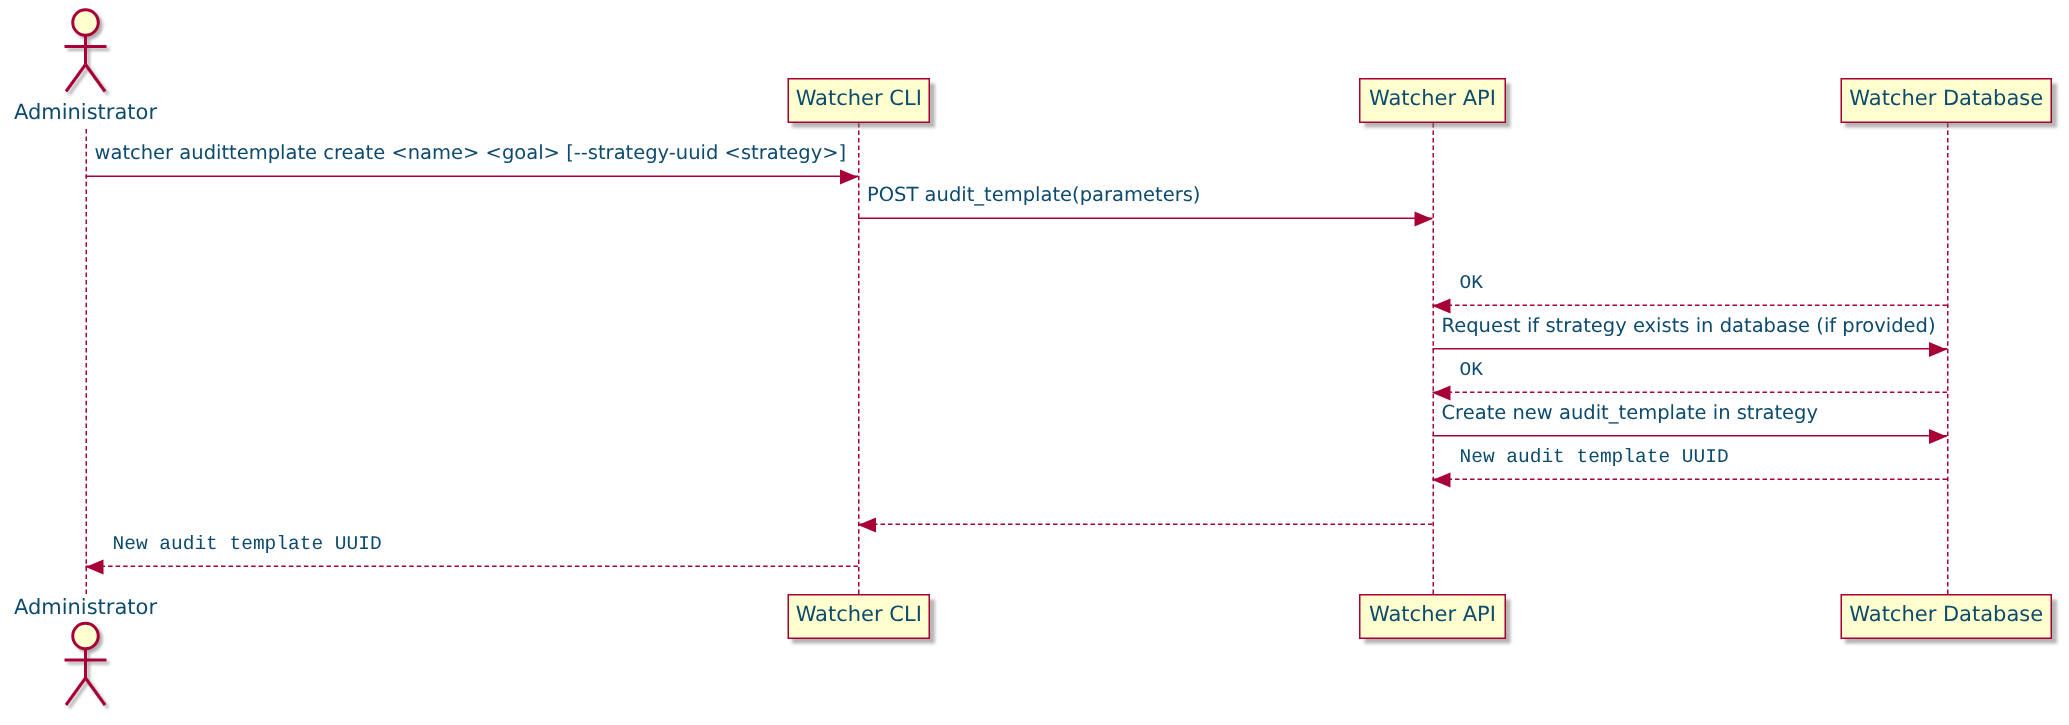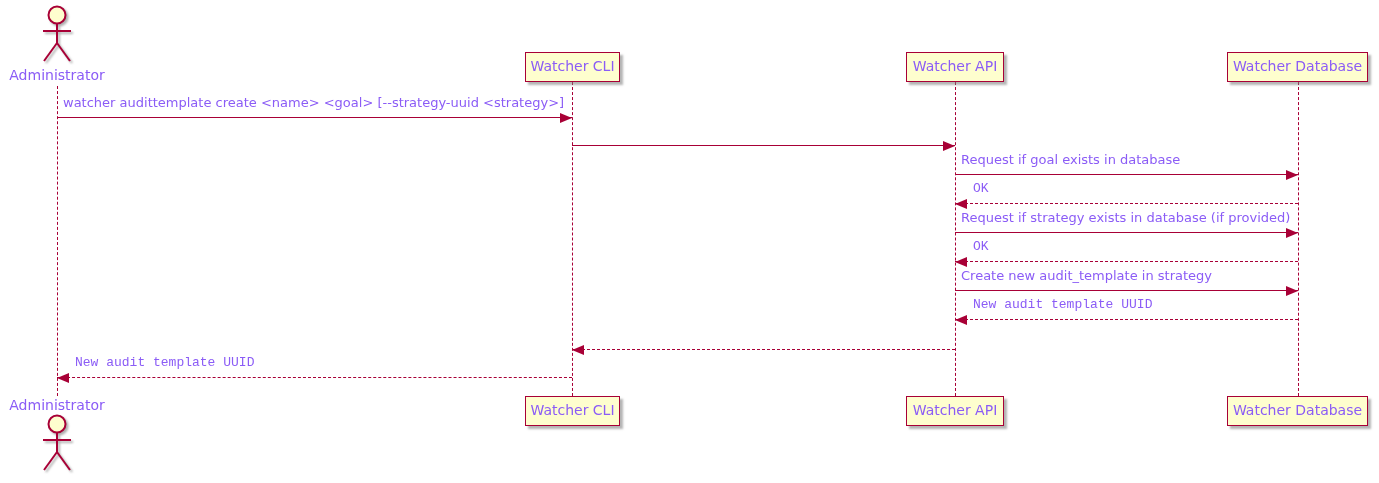--- a/index.html
+++ b/index.html
@@ -1,21 +1,21 @@
 <!DOCTYPE html>
 <html><head>
 <meta charset="utf-8">
 <style>
   html,body{margin:0;padding:0;background:#ffffff;}
   #diagram{
     position:relative;
     width:1379px;height:483px;
     background:#ffffff;
     font-family:"DejaVu Sans","Liberation Sans",sans-serif;
-    color:#8b5cf6;
+    color:#0c4a6e;
     overflow:hidden;
   }
   
   .pbox{
     position:absolute;
     box-sizing:border-box;
     height:30px;
     background:#FEFECE;
     border:1.6px solid #A80036;
     box-shadow:3px 3px 2px rgba(120,120,120,.55);
@@ -98,29 +98,25 @@
   <div class="pbox" style="left:906px;top:396px;width:98px;">Watcher API</div>
   <div class="pbox" style="left:1227px;top:396px;width:141px;">Watcher Database</div>
 
   <div class="msg" style="left:57px;top:96px;width:515px;">
     <span class="msg-label">watcher audittemplate create &lt;name&gt; &lt;goal&gt; [--strategy-uuid &lt;strategy&gt;]</span>
     <div class="msg-line"></div>
     <div class="head right"></div>
   </div>
 
   <div class="msg" style="left:572px;top:124px;width:383px;">
+    <span class="msg-label">POST audit_template(parameters)</span>
     <div class="msg-line"></div>
     <div class="head right"></div>
   </div>
 
-  <div class="msg" style="left:955px;top:153px;width:343px;">
-    <span class="msg-label">Request if goal exists in database</span>
-    <div class="msg-line"></div>
-    <div class="head right"></div>
-  </div>
 
   <div class="msg dashed rtl" style="left:955px;top:182px;width:343px;">
     <span class="msg-label">OK</span>
     <div class="msg-line"></div>
     <div class="head left"></div>
   </div>
 
   <div class="msg" style="left:955px;top:211px;width:343px;text-align:right;">
     <span class="msg-label">Request if strategy exists in database (if provided)</span>
     <div class="msg-line"></div>

